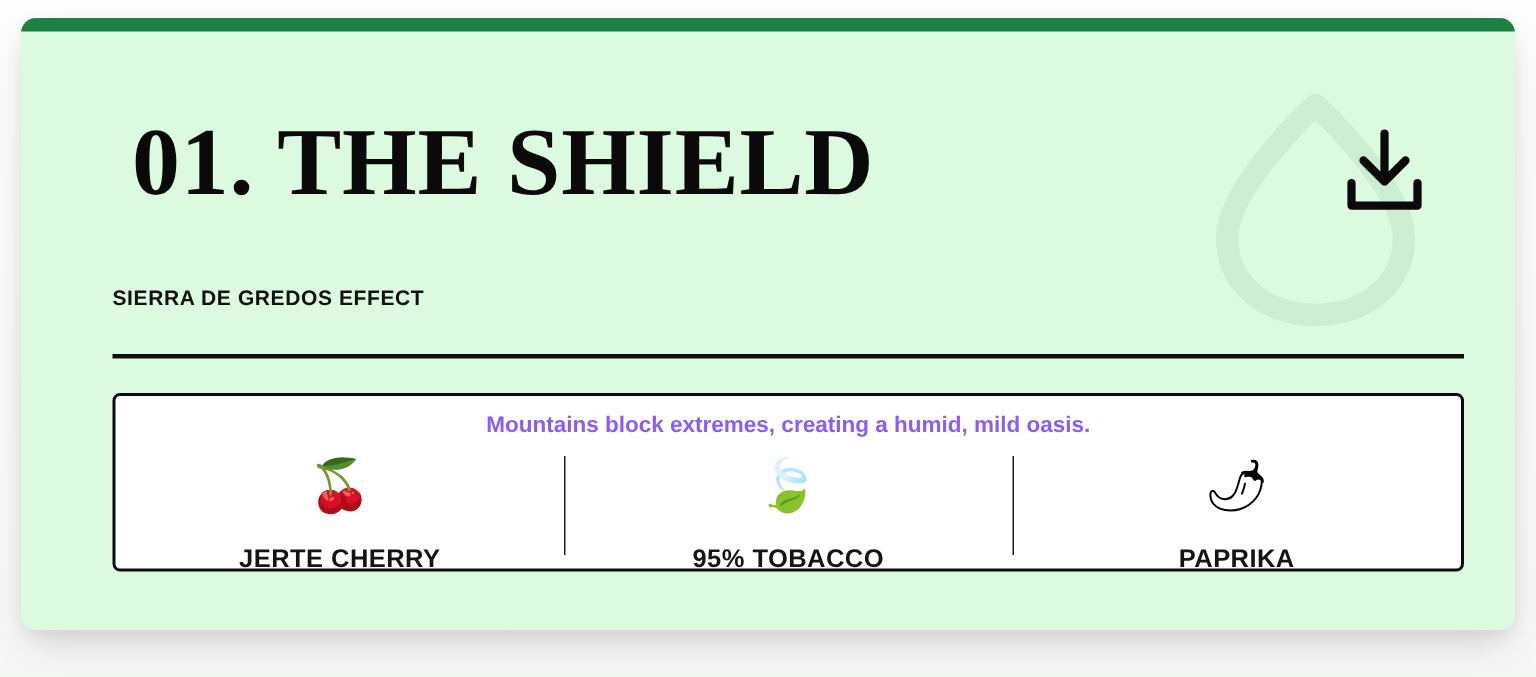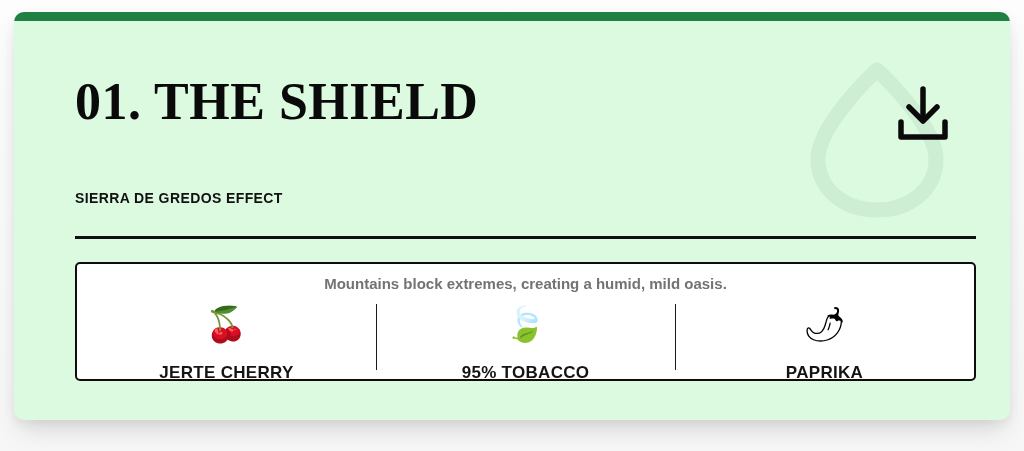--- a/index.html
+++ b/index.html
@@ -60,25 +60,25 @@
     right: 56px;
     top: 71px;
     width: 62px;
     height: 62px;
     cursor: pointer;
   }
 
   
   .title {
     position: absolute;
-    left: 61px;
+    left: 74px;
     top: 64px;
     font-family: "Liberation Serif", "DejaVu Serif", serif;
     font-weight: 700;
-    font-size: 52px;
+    font-size: 64px;
     line-height: 1;
     letter-spacing: 0.5px;
     color: #0a0a0a;
     white-space: nowrap;
   }
 
   .subtitle {
     position: absolute;
     left: 61px;
     top: 178px;
@@ -114,21 +114,21 @@
 
   .panel-caption {
     position: absolute;
     left: 0;
     right: 0;
     top: 11px;
     text-align: center;
     font-family: "Liberation Sans", sans-serif;
     font-weight: 700;
     font-size: 15px;
-    color: #737373;
+    color: #8b5cf6;
   }
 
   .items {
     position: absolute;
     left: 0;
     right: 0;
     top: 40px;
     height: 75px;
     display: flex;
     align-items: flex-start;

